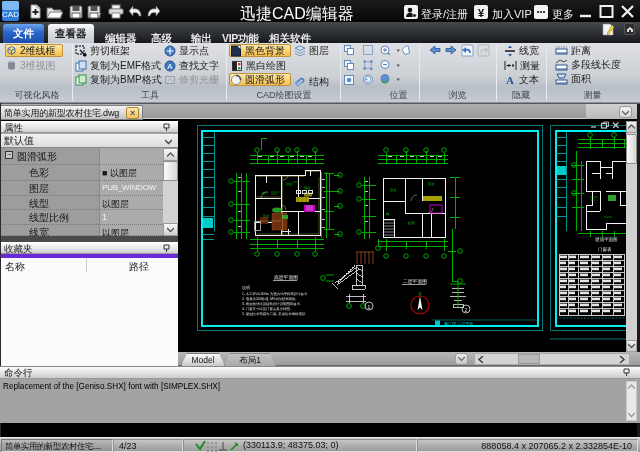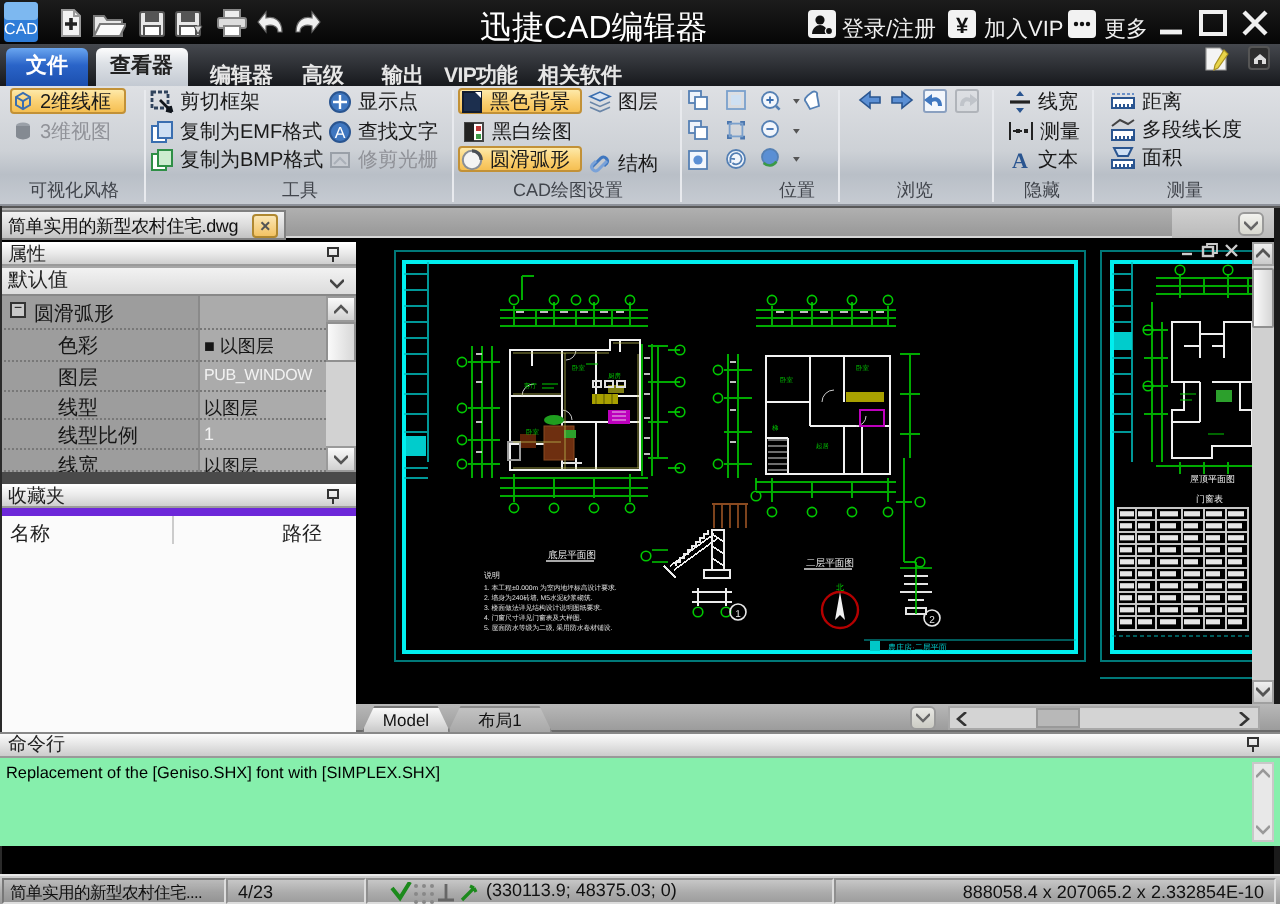--- a/index.html
+++ b/index.html
@@ -81,21 +81,21 @@
 
 #modelbar{position:absolute;left:178px;top:352px;width:462px;height:14px;
   background:linear-gradient(#b8b8b8,#9c9c9c);border-bottom:1px solid #6a6a6a;}
 .mtab{position:absolute;top:1px;height:13px;font-size:8.5px;color:#111;
   line-height:13px;text-align:center;}
 
 #cmdhead{position:absolute;left:0;top:366px;width:640px;height:13px;
   background:linear-gradient(#fbfbfb,#e4e4e4 50%,#cccccc);
   border-top:1px solid #888;border-bottom:1px solid #999;
   font-size:9.5px;color:#222;line-height:11px;padding-left:4px;}
-#cmdout{position:absolute;left:0;top:379px;width:640px;height:44px;background:#86efac;
+#cmdout{position:absolute;left:0;top:379px;width:640px;height:44px;background:#a3a3a3;
   font-size:8.2px;color:#000;}
 #cmdin{position:absolute;left:0;top:440px;width:640px;height:14px;background:#f2f2f2;
   border-top:1px solid #0ea5e9;font-size:9.5px;color:#111;}
 #cmdinbox{position:absolute;left:40px;top:1px;width:595px;height:12px;background:#fff;
   border:1px solid #bbb;}
 
 #status{position:absolute;left:0;top:437px;width:640px;height:15px;
   background:linear-gradient(#cfcfcf,#ababab 60%,#9a9a9a);
   border-top:1px solid #e8e8e8;font-size:9px;color:#111;}
 .sseg{position:absolute;top:1px;height:13px;border:1px solid #8f8f8f;
@@ -385,21 +385,21 @@
             <path d="M0 1 3.5 4.5 7 1" fill="none" stroke="#555" stroke-width="1.3"></path>
           </svg>
       </div>
     </div>
     <div style="position:absolute;left:0;top:115px;width:178px;height:6px;background:#4a4a4a;"></div>
     <div class="phead" style="top:121px;">收藏夹<svg class="pin" viewBox="0 0 7 9">
           <path d="M1 1h5v4h-5z M3.5 5v3" stroke="#333" fill="none"></path>
         </svg></div>
     <div id="favbody">
       <span style="position:absolute;left:5px;top:2px;font-size:10px;color:#222;">名称</span>
-      <span style="position:absolute;left:93px;top:2px;font-size:10px;color:#222;margin-left:48px;">路径</span>
+      <span style="position:absolute;left:81px;top:2px;font-size:10px;color:#222;margin-left:48px;">路径</span>
       <div style="position:absolute;left:86px;top:0px;width:1px;height:14px;background:#ccc;"></div>
     </div>
   </div>
 
   <div id="canvas">
   <svg style="margin-top:2px;display:block;" width="448" height="231" viewBox="0 0 448 231">
 
     <rect x="19.5" y="4.5" width="345" height="205" fill="none" stroke="#007878" stroke-width="1"></rect>
     <rect x="24" y="10" width="336" height="195" fill="none" stroke="#00efef" stroke-width="2"></rect>
 

